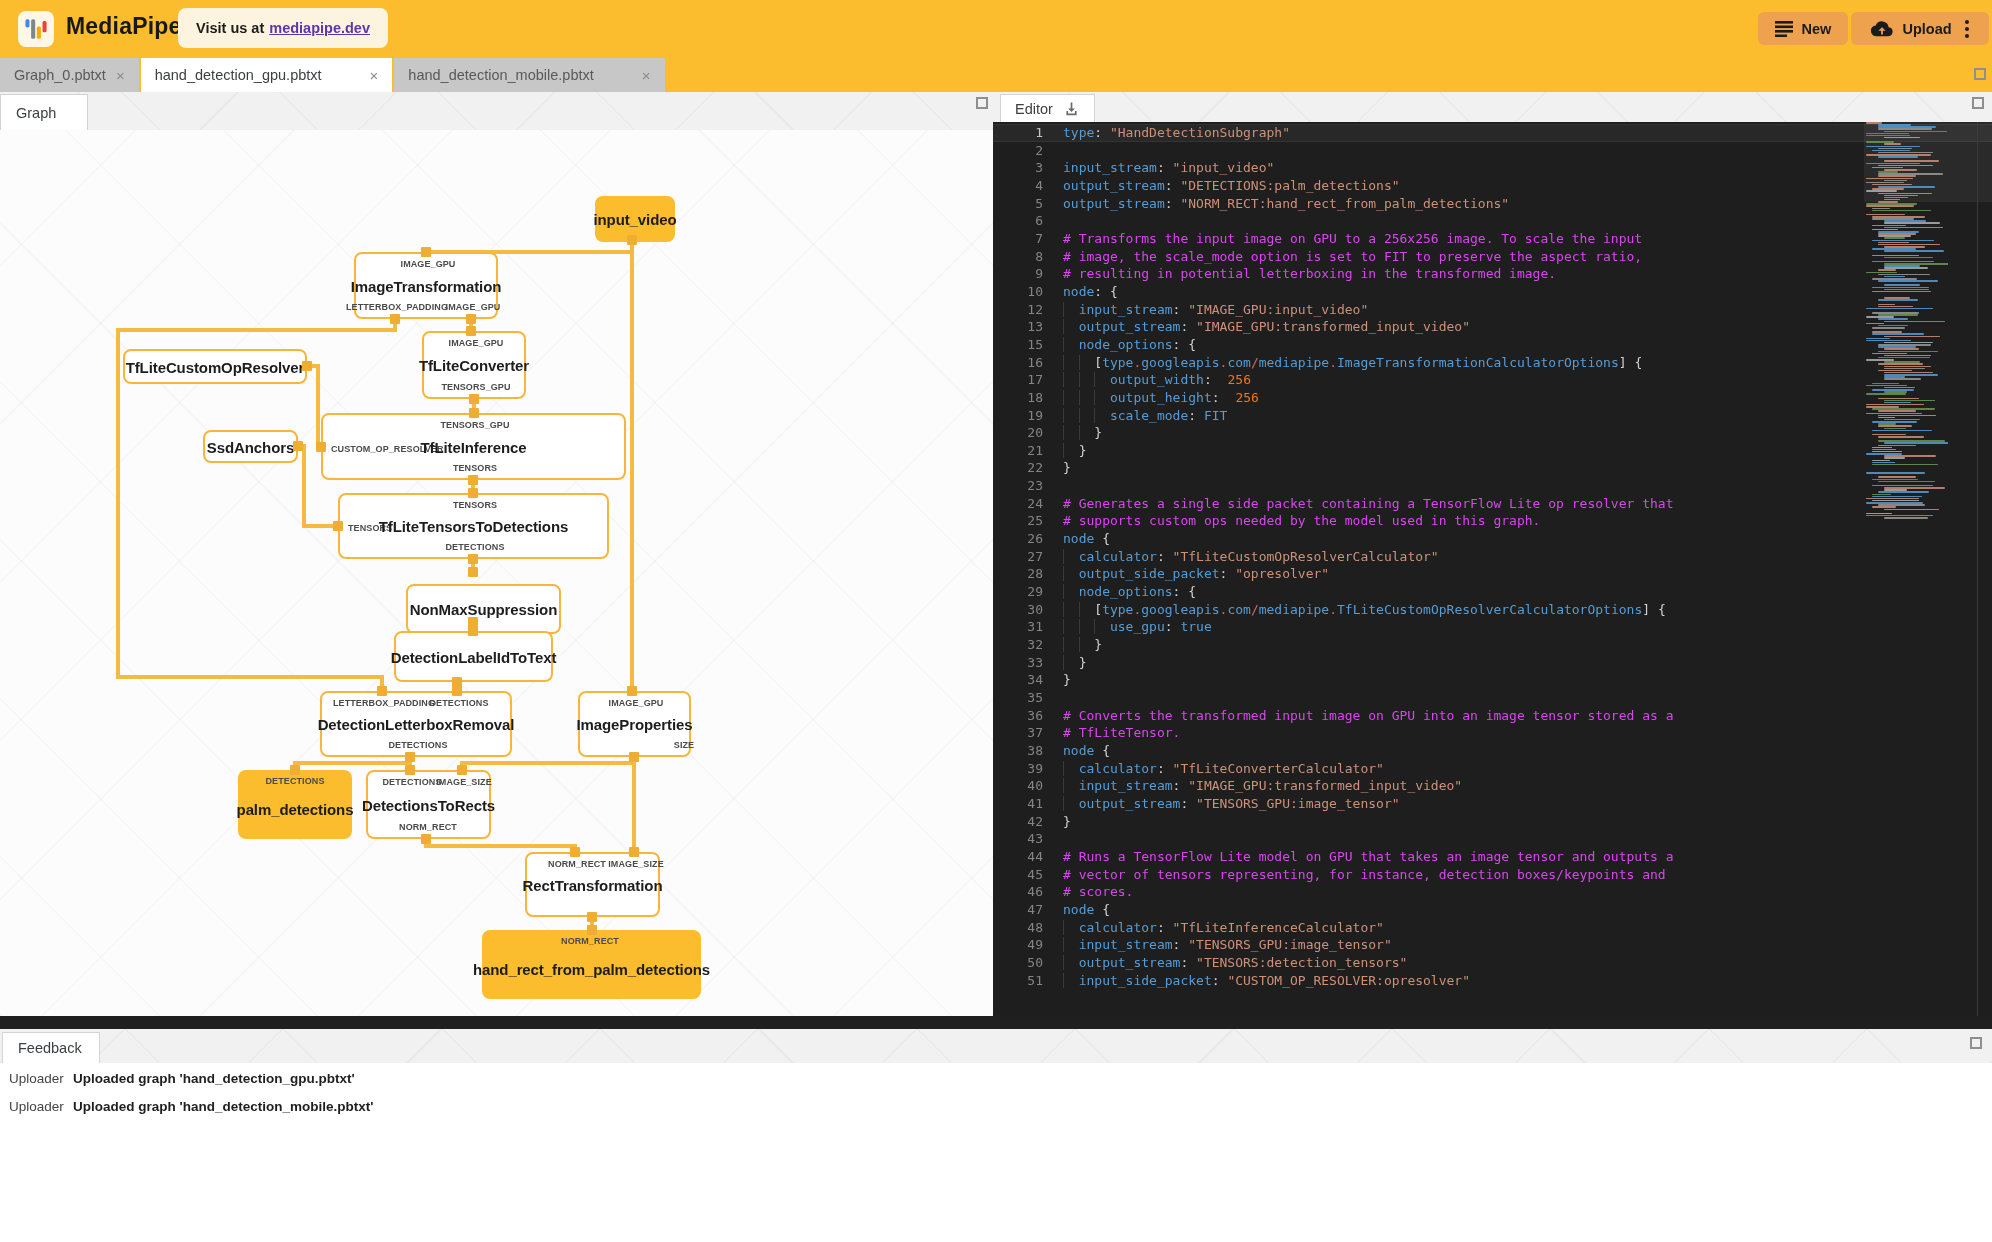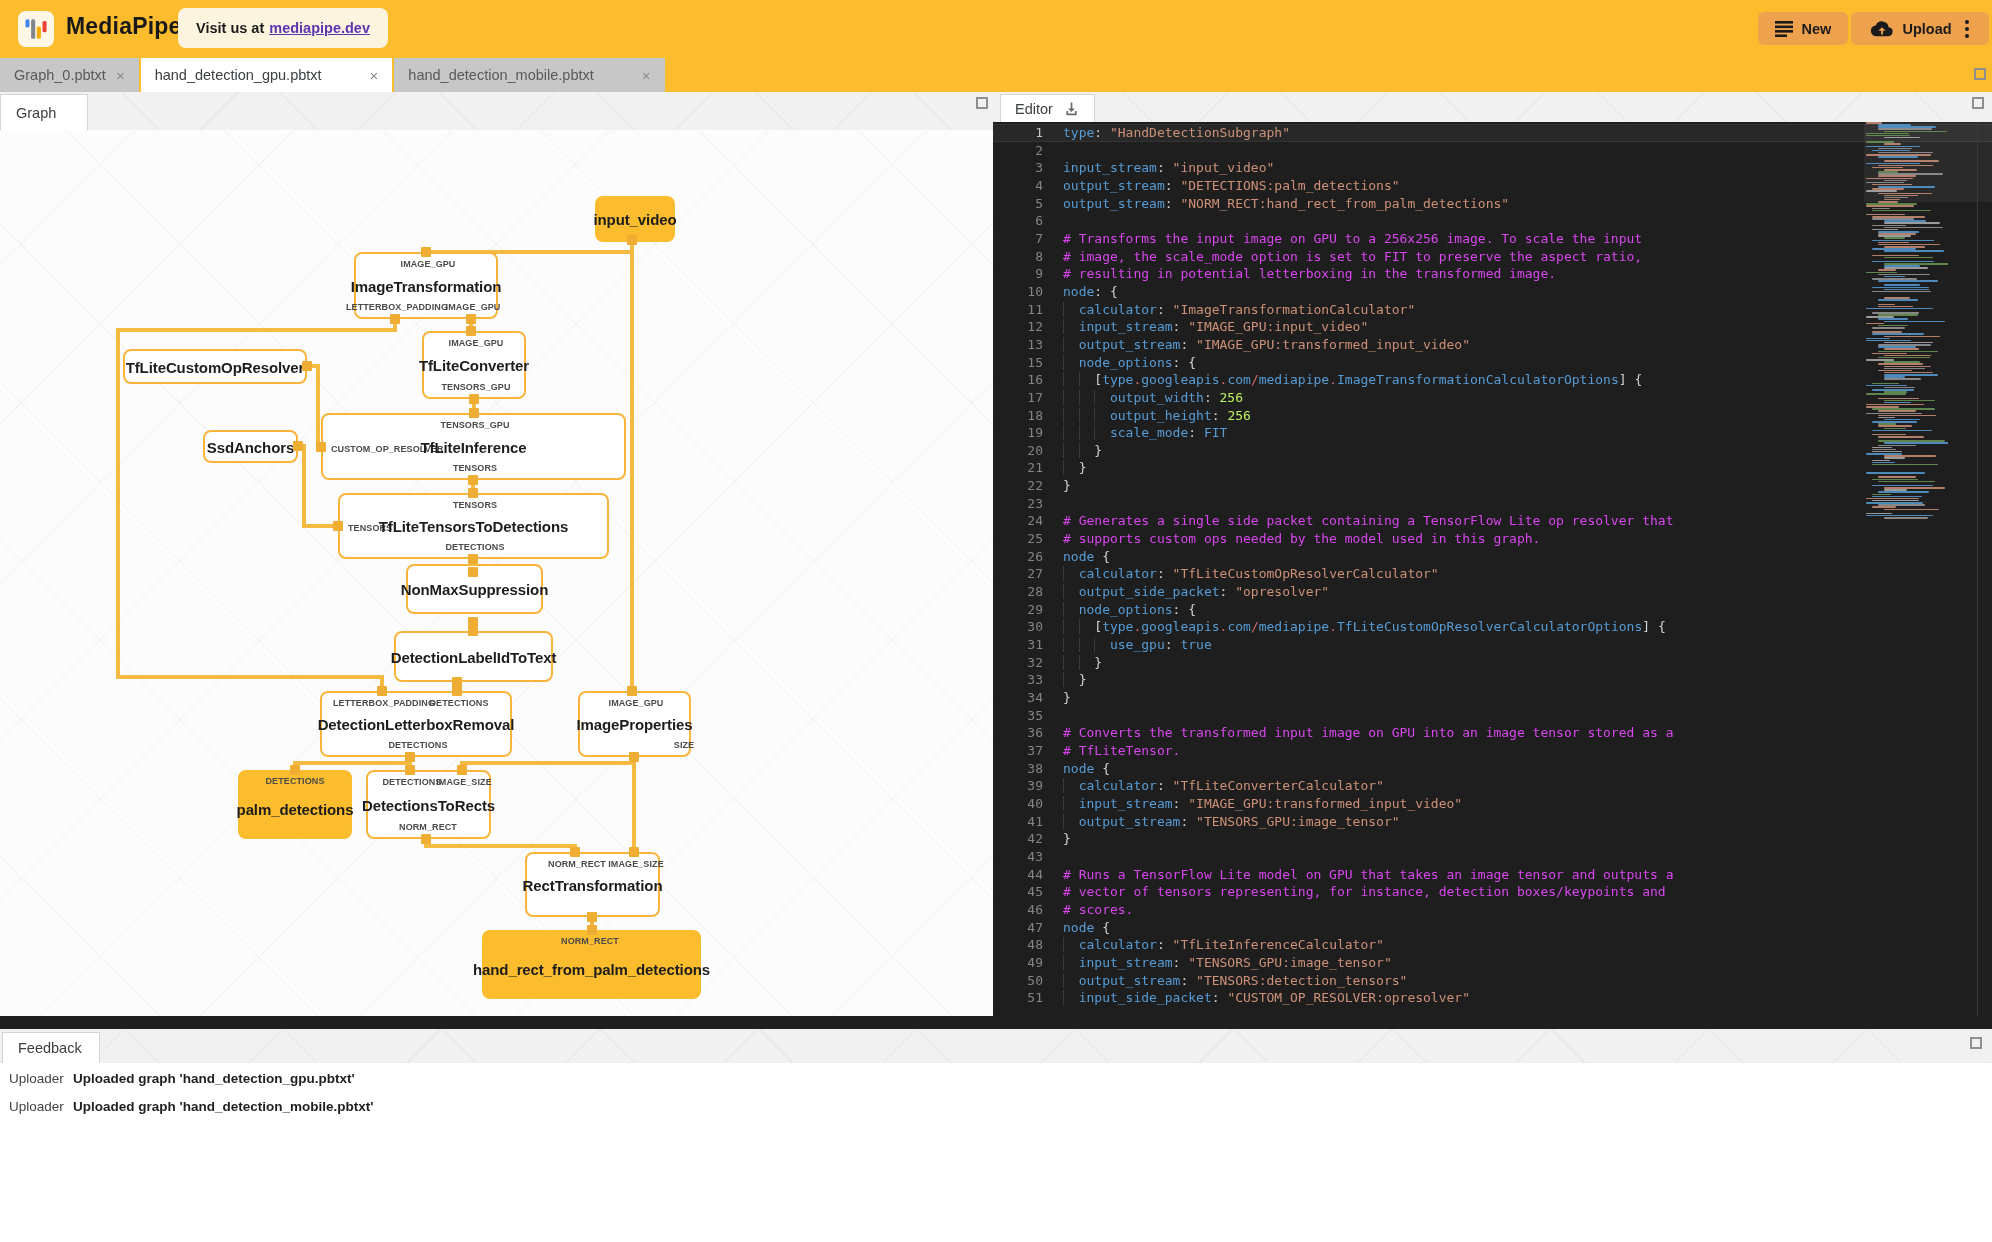--- a/index.html
+++ b/index.html
@@ -58,21 +58,21 @@
   .editor-tab{left:7px;top:2px;height:28px;padding:0 14px;}
   .dl-icon{width:17px;height:17px;}
   .editor-dark{position:absolute;left:0;top:30px;width:999px;height:894px;background:#1E1E1E;overflow:hidden;}
   .code-lines{position:absolute;left:0;top:2px;width:100%;font-family:"DejaVu Sans Mono",monospace;font-size:13px;line-height:17.65px;}
   .crow{display:flex;width:100%;}
   .crow.active{background:#282828;box-shadow:inset 0 1px 0 #343434, inset 0 -1px 0 #343434;}
   .ln{width:63px;padding-right:13px;text-align:right;color:#858585;flex:none;user-select:none;}
   .crow.active .ln{color:#c6c6c6;}
   .lc{white-space:pre;padding-left:7px;color:#D4D4D4;}
   .tok-k{color:#569CD6;} .tok-s{color:#CE9178;} .tok-c{color:#d946ef;}
-  .tok-p{color:#D4D4D4;} .tok-n{color:#bef264;} .tok-e{color:#569CD6;} .tok-d{color:#D16969;}
+  .tok-p{color:#D4D4D4;} .tok-n{color:#f97316;margin-left:8px;} .tok-e{color:#569CD6;} .tok-d{color:#D16969;}
   .ig{box-shadow:inset 1px 0 0 #3a3a3a;}
   .minimap{position:absolute;left:871px;top:0;width:84px;height:894px;overflow:hidden;}
   .mml{border-radius:1px;}
   .mm-viewport{position:absolute;left:871px;top:0;width:128px;height:80px;background:rgba(255,255,255,0.055);}
   .vscroll{position:absolute;left:984px;top:0;width:1px;height:894px;background:#3a3a3a;}
 
   
   .dark-divider{position:absolute;left:0;top:1016px;width:1992px;height:13px;background:#1f1f1f;}
   .feedback-strip{position:absolute;left:0;top:1029px;width:1992px;height:34px;}
   .feedback-tab{left:2px;top:3px;width:98px;height:31px;padding-left:15px;}
@@ -198,21 +198,21 @@
         <span class="gport left" style="top: 34px;">CUSTOM_OP_RESOLVER</span>
         <span class="gport bottom" style="left: 152px;">TENSORS</span>
         <span class="gtitle">TfLiteInference</span>
       </div>
       <div class="gnode calc" style="left: 338px; top: 363px; width: 271px; height: 66px;">
         <span class="gport top" style="left: 135px;">TENSORS</span>
         <span class="gport left" style="top: 33px;">TENSORS</span>
         <span class="gport bottom" style="left: 135px;">DETECTIONS</span>
         <span class="gtitle">TfLiteTensorsToDetections</span>
       </div>
-      <div class="gnode calc" style="left: 406px; top: 434px; width: 137px; height: 50px;">
+      <div class="gnode calc" style="left: 406px; top: 454px; width: 155px; height: 50px;">
         <span class="gtitle">NonMaxSuppression</span>
       </div>
       <div class="gnode calc" style="left: 394px; top: 501px; width: 159px; height: 51px;">
         <span class="gtitle">DetectionLabelIdToText</span>
       </div>
       <div class="gnode calc" style="left: 320px; top: 561px; width: 192px; height: 66px;">
         <span class="gport top" style="left: 62px;">LETTERBOX_PADDING</span>
         <span class="gport top" style="left: 137px;">DETECTIONS</span>
         <span class="gport bottom" style="left: 96px;">DETECTIONS</span>
         <span class="gtitle">DetectionLetterboxRemoval</span>
@@ -322,24 +322,20 @@
         </div>
         <div class="crow">
           <span class="ln">9</span>
           <span class="lc"><span class="tok-c"># resulting in potential letterboxing in the transformed image.</span></span>
         </div>
         <div class="crow">
           <span class="ln">10</span>
           <span class="lc"><span class="tok-k">node</span><span class="tok-p">: {</span></span>
         </div>
         <div class="crow">
-          <span class="ln">11</span>
-          <span class="lc"><span class="ig">  </span><span class="tok-k">calculator</span><span class="tok-p">: </span><span class="tok-s">"ImageTransformationCalculator"</span></span>
-        </div>
-        <div class="crow">
           <span class="ln">12</span>
           <span class="lc"><span class="ig">  </span><span class="tok-k">input_stream</span><span class="tok-p">: </span><span class="tok-s">"IMAGE_GPU:input_video"</span></span>
         </div>
         <div class="crow">
           <span class="ln">13</span>
           <span class="lc"><span class="ig">  </span><span class="tok-k">output_stream</span><span class="tok-p">: </span><span class="tok-s">"IMAGE_GPU:transformed_input_video"</span></span>
         </div>
         <div class="crow">
           <span class="ln">15</span>
           <span class="lc"><span class="ig">  </span><span class="tok-k">node_options</span><span class="tok-p">: {</span></span>

